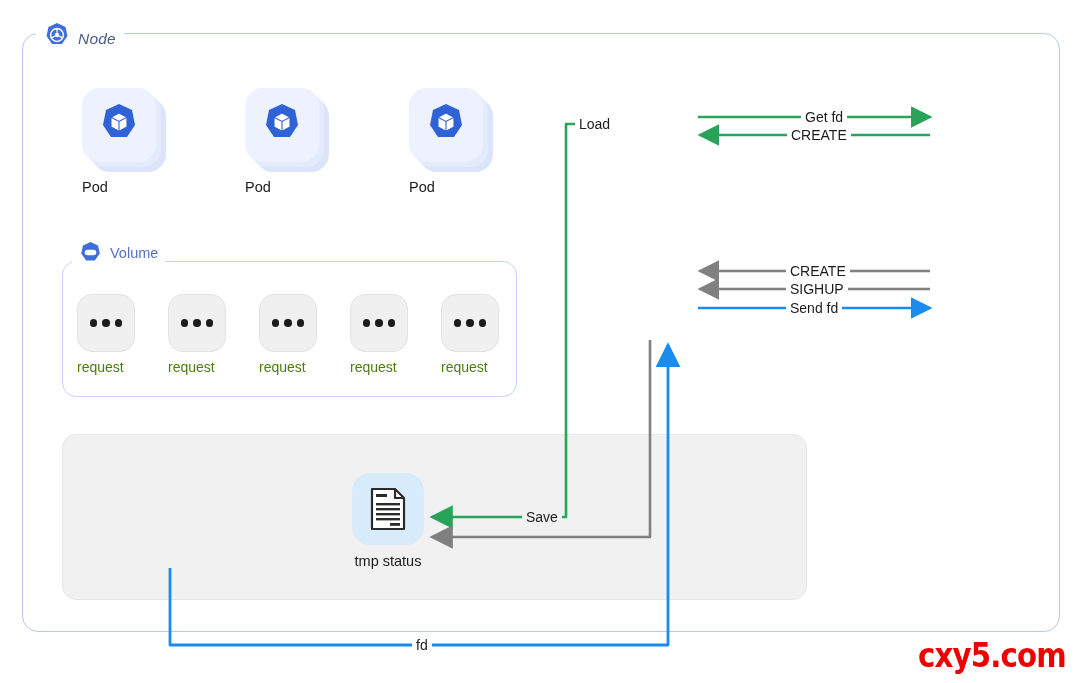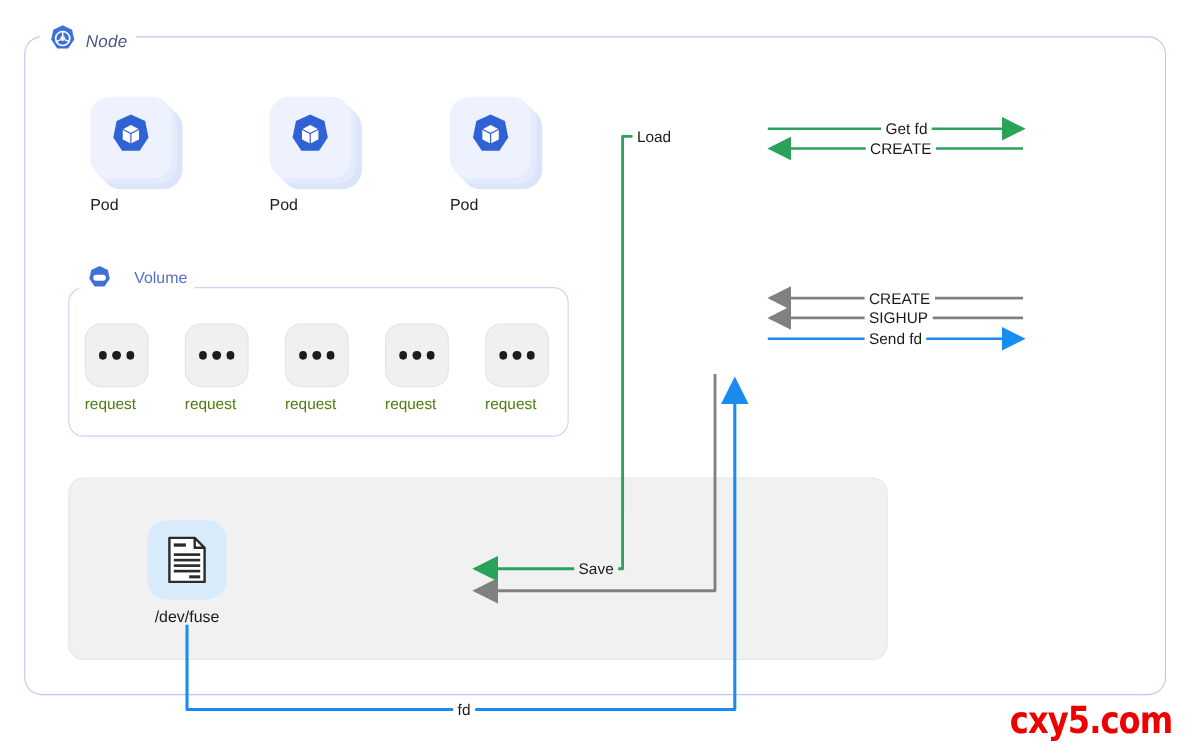--- a/index.html
+++ b/index.html
@@ -15,21 +15,21 @@
                background:#fff;padding:0 8px;z-index:6;font-style:italic;}
   .node-header .label{font-size:15.5px;color:#4a5a8a;letter-spacing:.2px;}
 
   
   .hept{width:26px;height:26px;position:relative;flex:0 0 auto;}
   .hept svg{display:block;}
 
   
   .vol-box{position:absolute;left:62px;top:261px;width:455px;height:136px;
            border:1.5px solid #c6d4f5;border-radius:14px;background:#fff;box-sizing:border-box;}
-  .vol-header{position:absolute;left:72px;top:241px;display:flex;align-items:center;gap:20px;
+  .vol-header{position:absolute;left:72px;top:241px;display:flex;align-items:center;gap:8px;
               background:#fff;padding:0 7px;z-index:6;}
   .vol-header .label{font-size:14.5px;color:#5570c4;}
 
   
   .pod{position:absolute;width:84px;}
   .pod .stack{position:relative;width:84px;height:84px;}
   .pod .card{position:absolute;border-radius:18px;}
   .pod .c3{left:10px;top:10px;width:74px;height:74px;background:#dbe4fb;}
   .pod .c2{left:5px;top:5px;width:74px;height:74px;background:#e4ebfd;}
   .pod .c1{left:0;top:0;width:74px;height:74px;background:#eef2fe;
@@ -255,34 +255,34 @@
   </div>
   <div class="req" style="left:441px;top:294px;">
     <div class="card">
       <span class="dot"></span>
       <span class="dot"></span>
       <span class="dot"></span>
     </div>
     <div class="cap">request</div>
   </div>
 
-  <div class="file" style="left:134px;top:473px;">
+
+  <div class="file" style="left:352px;top:473px;">
     <div class="card">
       <svg width="38" height="44" viewBox="0 0 38 44">
         <path d="M3,2 H26 L35,11 V42 H3 Z" fill="#ffffff" stroke="#2b2b2b" stroke-width="2.2" stroke-linejoin="round"></path>
         <path d="M26,2 V11 H35" fill="none" stroke="#2b2b2b" stroke-width="2.2" stroke-linejoin="round"></path>
         <g fill="#2b2b2b">
           <rect x="7" y="7" width="11" height="3"></rect>
           <rect x="7" y="16" width="24" height="2.4"></rect>
           <rect x="7" y="21" width="24" height="2.4"></rect>
           <rect x="7" y="26" width="24" height="2.4"></rect>
           <rect x="7" y="31" width="24" height="2.4"></rect>
           <rect x="21" y="36" width="10" height="2.8"></rect>
         </g>
       </svg>
     </div>
-    <div class="cap">/dev/fuse</div>
-  </div>
-
+    <div class="cap">tmp status</div>
+  </div>
 
   <div class="wm">cxy5.com</div>
 
 </div>
 
 </body></html>

